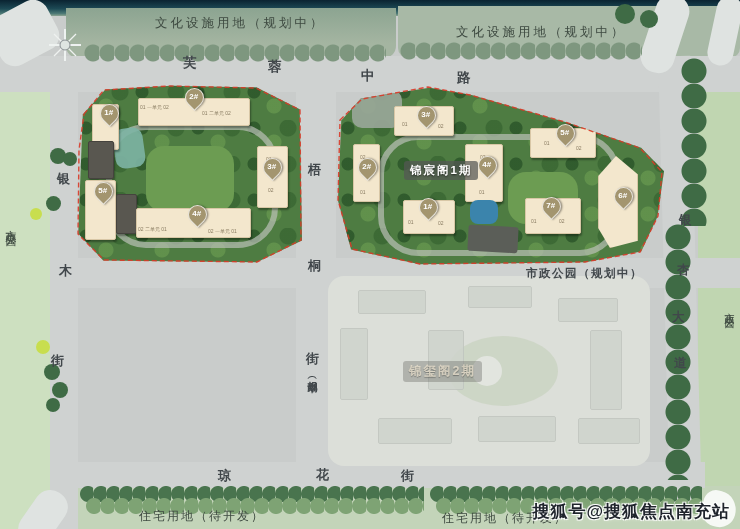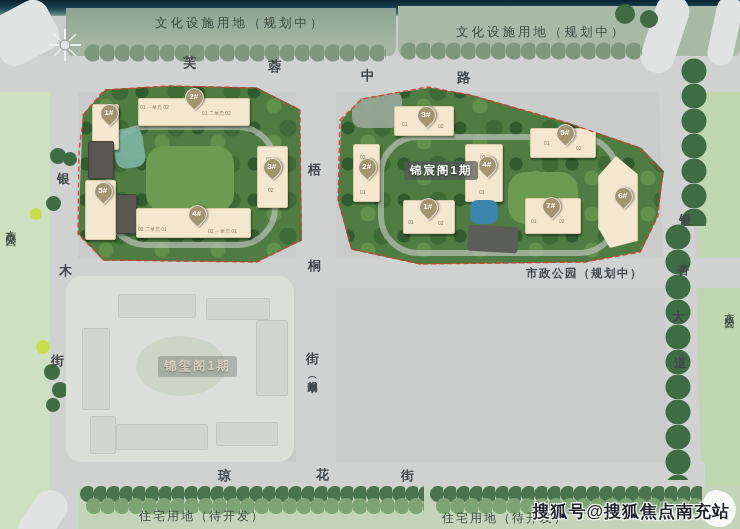--- a/index.html
+++ b/index.html
@@ -96,32 +96,35 @@
   <div class="tree" style="left:44px;top:364px;width:16px;height:16px"></div>
   <div class="tree" style="left:52px;top:382px;width:16px;height:16px"></div>
   <div class="tree" style="left:46px;top:398px;width:14px;height:14px"></div>
   <div class="tree bright" style="left:30px;top:208px;width:12px;height:12px"></div>
   <div class="tree bright" style="left:36px;top:340px;width:14px;height:14px"></div>
   <div class="treerow dark" style="left:80px;top:486px;width:344px"></div>
   <div class="treerow dark" style="left:430px;top:486px;width:272px"></div>
   <div class="treerow mid" style="left:86px;top:498px;width:338px"></div>
   <div class="treerow mid" style="left:436px;top:498px;width:266px"></div>
 
-  <div class="fblock" style="left:66px;top:276px;width:228px;height:186px">
-    <div class="fpatch" style="left:70px;top:60px;width:90px;height:60px"></div>
-    <div class="fbld" style="left:52px;top:18px;width:76px;height:22px"></div>
-    <div class="fbld" style="left:140px;top:22px;width:62px;height:20px"></div>
-    <div class="fbld" style="left:16px;top:52px;width:26px;height:80px"></div>
-    <div class="fbld" style="left:190px;top:44px;width:30px;height:74px"></div>
-    <div class="fbld" style="left:50px;top:148px;width:90px;height:24px"></div>
-    <div class="fbld" style="left:150px;top:146px;width:60px;height:22px"></div>
-    <div class="fbld" style="left:24px;top:140px;width:24px;height:36px"></div>
-    <div class="badge faded" style="left:92px;top:80px">锦玺阁1期</div>
+
+  <div class="fblock" style="left:328px;top:276px;width:322px;height:190px">
+    <div class="fpatch" style="left:120px;top:60px;width:110px;height:70px"></div>
+    <div class="fbld" style="left:30px;top:14px;width:66px;height:22px"></div>
+    <div class="fbld" style="left:140px;top:10px;width:62px;height:20px"></div>
+    <div class="fbld" style="left:230px;top:22px;width:58px;height:22px"></div>
+    <div class="fbld" style="left:12px;top:52px;width:26px;height:70px"></div>
+    <div class="fbld" style="left:100px;top:54px;width:34px;height:58px"></div>
+    <div class="fbld" style="left:262px;top:54px;width:30px;height:78px"></div>
+    <div class="fbld" style="left:50px;top:142px;width:72px;height:24px"></div>
+    <div class="fbld" style="left:150px;top:140px;width:76px;height:24px"></div>
+    <div class="fbld" style="left:250px;top:142px;width:60px;height:24px"></div>
+    <div class="fcircle" style="left:144px;top:80px;width:30px;height:30px"></div>
+    <div class="badge faded" style="left:75px;top:85px">锦玺阁2期</div>
   </div>
-
 
   <div class="block" style="left:76px;top:84px;width:226px;height:180px;
        clip-path:polygon(3% 17%,13% 3%,42% 1%,80% 2%,99% 14%,100% 87%,80% 99%,12% 98%,1% 83%)">
     <div class="ring" style="left:30px;top:40px;width:160px;height:112px"></div>
     <div class="lawn" style="left:70px;top:62px;width:88px;height:66px"></div>
     <div class="ground" style="left:38px;top:44px;width:30px;height:40px;background:#7db4a4;transform:rotate(-8deg)"></div>
     <div class="bld" style="left:62px;top:14px;width:110px;height:26px"></div>
     <div class="bld" style="left:16px;top:20px;width:25px;height:44px"></div>
     <div class="bld dark" style="left:12px;top:57px;width:24px;height:36px"></div>
     <div class="bld" style="left:9px;top:96px;width:29px;height:58px"></div>

